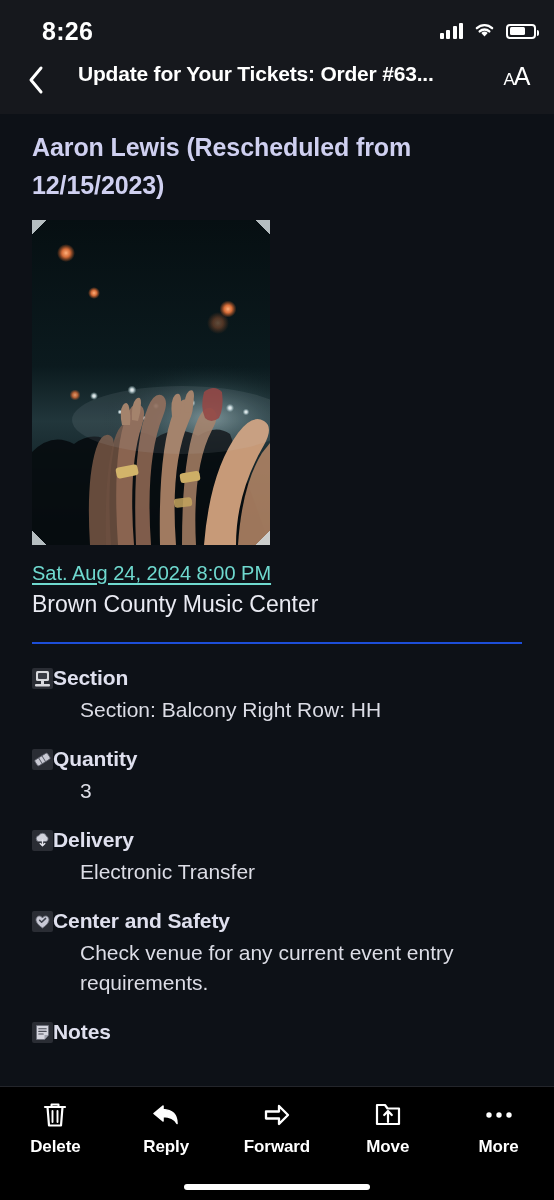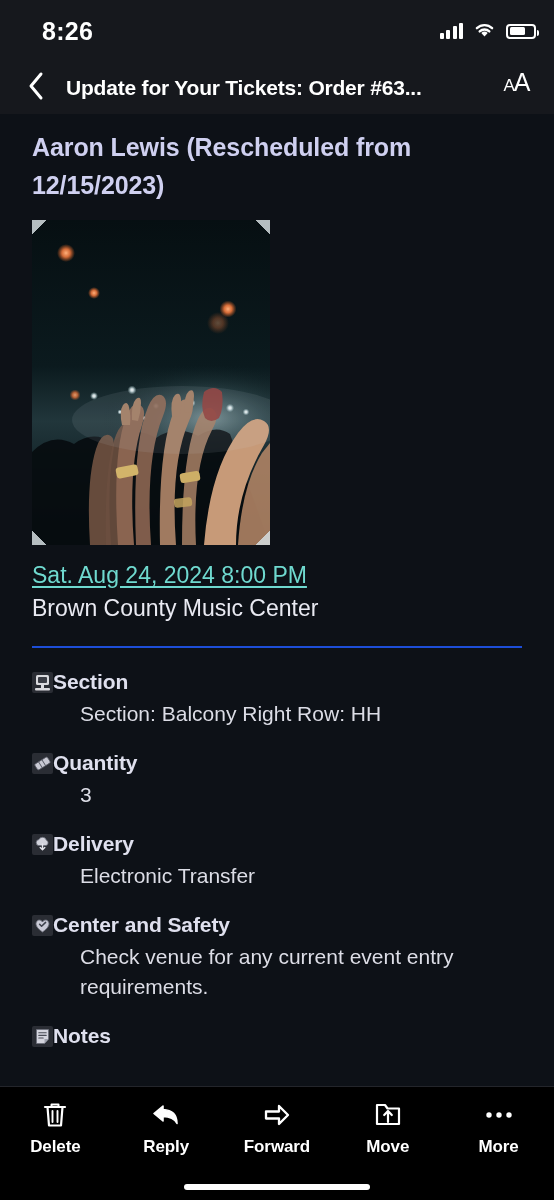--- a/index.html
+++ b/index.html
@@ -78,23 +78,22 @@
     width: 68%;
     background: #ffffff;
     border-radius: 1.5px;
   }
 
   
   .nav-bar {
     height: 52px;
     background: #16181d;
     display: flex;
-    align-items: center;
     padding: 0 14px 0 16px;
-    gap: 10px;
+    gap: 22px;
   }
   .back-btn {
     width: 40px;
     height: 40px;
     display: flex;
     align-items: center;
     justify-content: center;
     flex: 0 0 auto;
   }
   .nav-title {
@@ -162,21 +161,21 @@
     background: linear-gradient(135deg, #d4dde0 0%, #d4dde0 45%, transparent 46%); }
   .corner.tr { top: 0; right: 0;
     background: linear-gradient(-135deg, #d4dde0 0%, #d4dde0 45%, transparent 46%); }
   .corner.bl { bottom: 0; left: 0;
     background: linear-gradient(45deg, #d4dde0 0%, #d4dde0 45%, transparent 46%); }
   .corner.br { bottom: 0; right: 0;
     background: linear-gradient(-45deg, #d4dde0 0%, #d4dde0 45%, transparent 46%); }
 
   .event-date {
     margin-top: 17px;
-    font-size: 23px;
+    font-size: 20px;
     color: #6fd9cf;
     text-decoration: underline;
     text-underline-offset: 3px;
     display: inline-block;
   }
   .event-venue {
     margin-top: 6px;
     font-size: 23px;
     color: #e9eaf2;
   }

